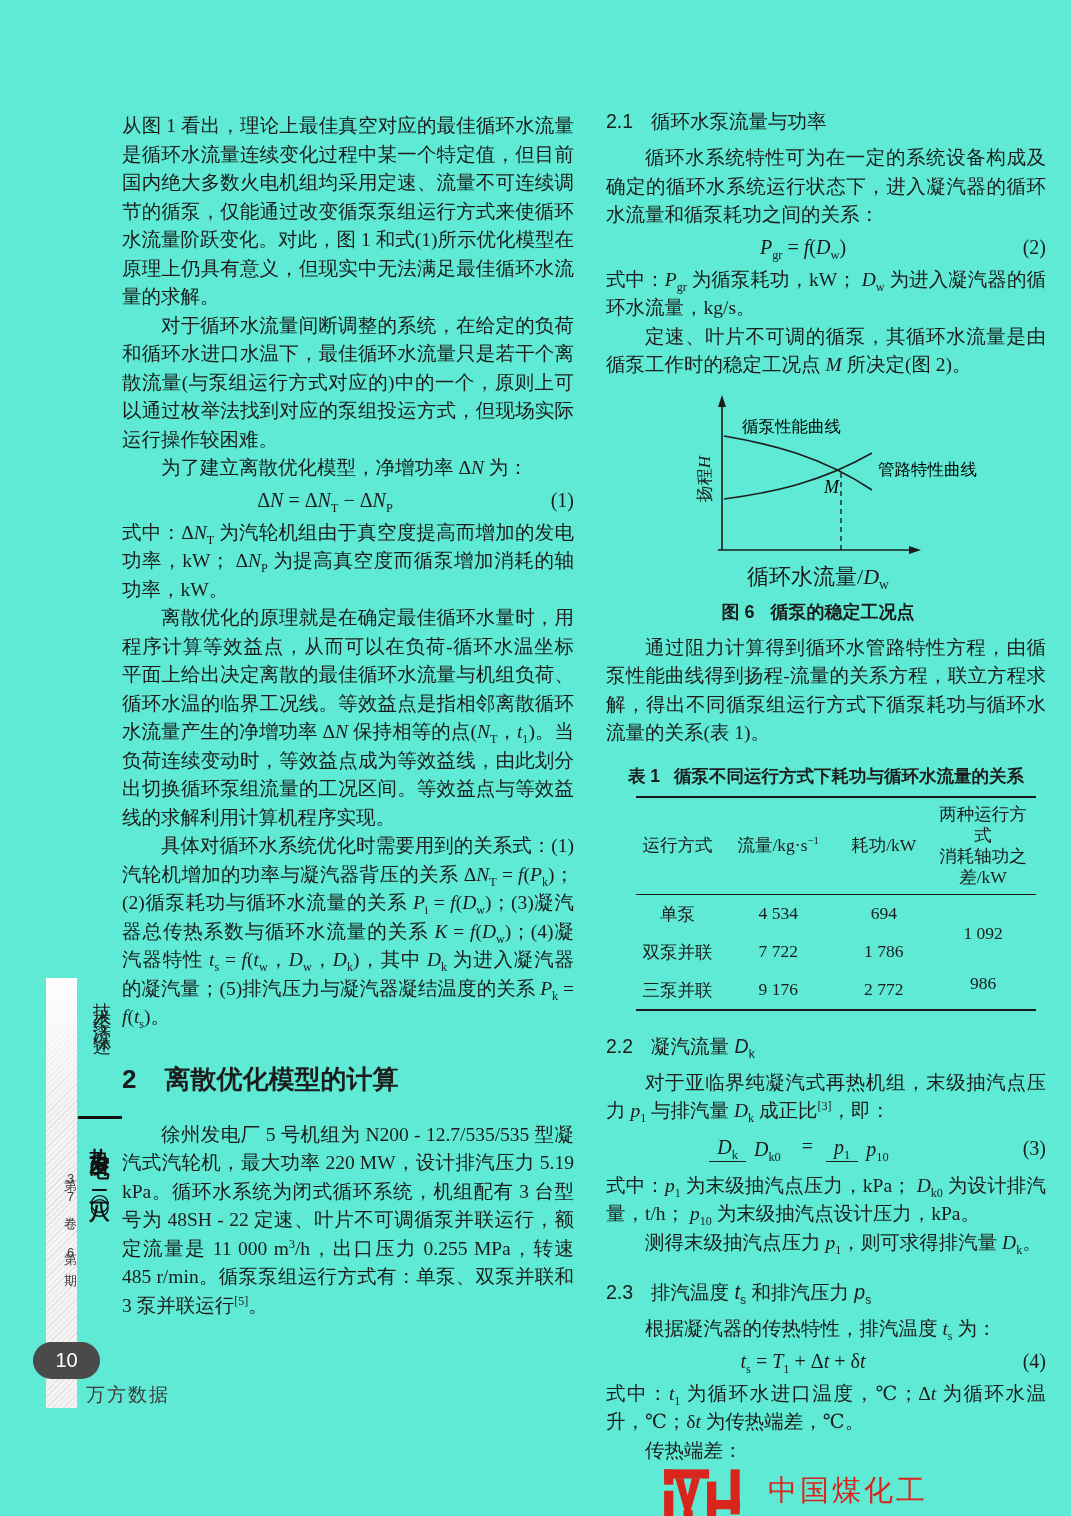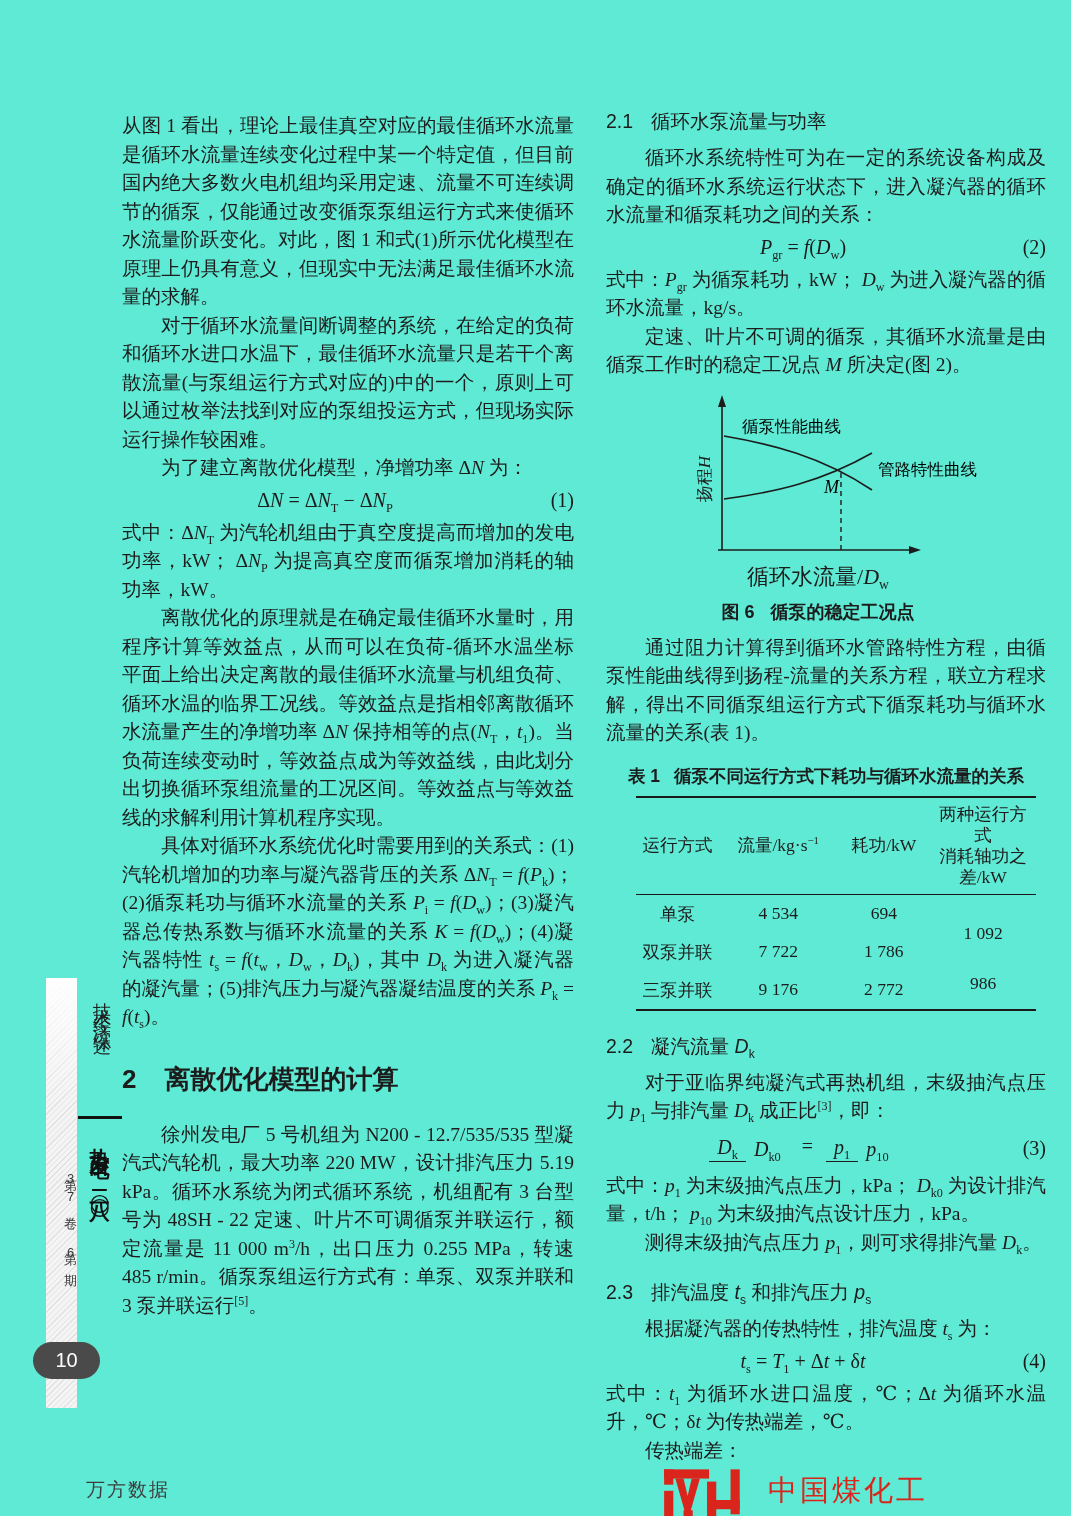--- a/index.html
+++ b/index.html
@@ -74,21 +74,21 @@
           font-family:"Liberation Sans","DejaVu Sans",sans-serif;}
   .side-top{left:90px;top:988px;font-size:18px;letter-spacing:7px;color:#1e1e1e;}
   .side-journal{left:87px;top:1132px;font-size:20px;font-weight:bold;letter-spacing:4px;color:#111;}
   .side-vol{left:61px;top:1168px;font-size:13px;letter-spacing:3px;color:#3a3a3a;}
   .side-issue{left:61px;top:1242px;font-size:13px;letter-spacing:3px;color:#3a3a3a;}
   .side-divider{position:absolute;left:78px;top:1116px;width:44px;height:3px;background:#111;}
   .page-badge{position:absolute;left:33px;top:1342px;width:67px;height:37px;border-radius:19px;
     background:#4a4a4a;color:#fff;display:flex;align-items:center;justify-content:center;
     font-family:"Liberation Sans","DejaVu Sans",sans-serif;font-size:20px;}
 
-  .watermark{position:absolute;left:86px;top:1477px;font-family:"Liberation Sans","DejaVu Sans",sans-serif;
+  .watermark{position:absolute;left:86px;top:1382px;font-family:"Liberation Sans","DejaVu Sans",sans-serif;
              font-size:19px;color:#3c3c3c;letter-spacing:2px;}
 
   svg text{font-family:"Liberation Serif","DejaVu Serif",serif;}
 </style>
 </head>
 <body>
 
 <div class="sheet">
 
   <div class="col-left">

